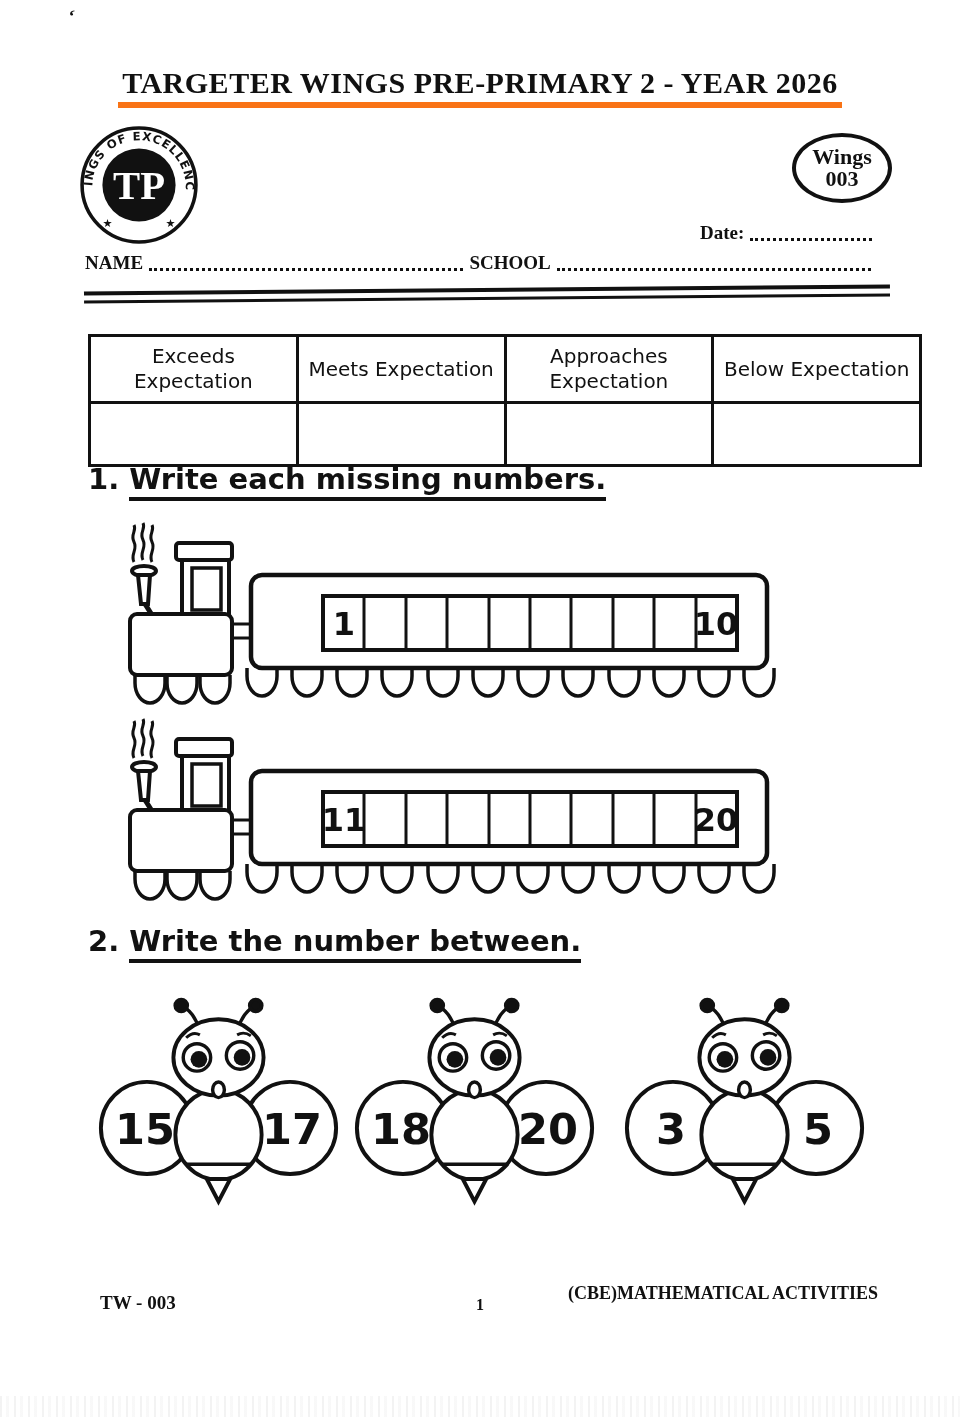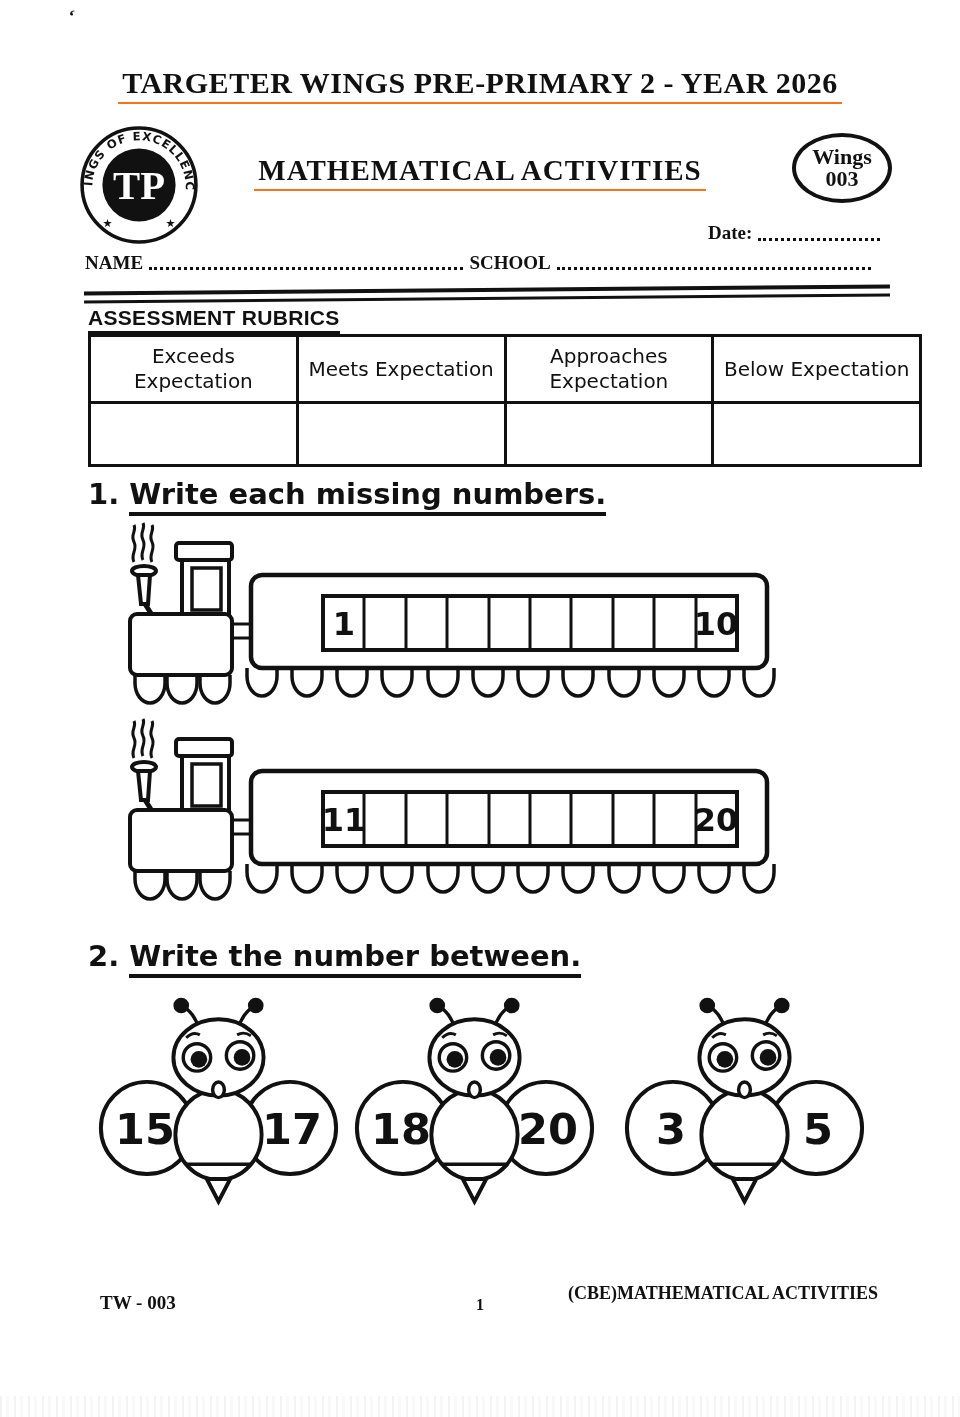--- a/index.html
+++ b/index.html
@@ -1,52 +1,52 @@
 <!DOCTYPE html>
 <html><head>
 <meta charset="utf-8">
 <style>
   html,body{margin:0;padding:0;background:#ffffff;}
   .page{position:relative;width:960px;height:1417px;background:#ffffff;overflow:hidden;
         font-family:"Liberation Serif",serif;color:#111;}
   
   .title{position:absolute;left:0;width:960px;text-align:center;font-weight:bold;}
-  .title .u{display:inline-block;border-bottom:2px solid #f97316;padding:0 4px 2px 4px;}
+  .title .u{display:inline-block;border-bottom:6px solid #f97316;padding:0 4px 2px 4px;}
   .t1{top:66px;font-size:30px;letter-spacing:.5px;}
   .t2{top:112px;font-size:27px;}
   .t3{top:154px;font-size:29px;letter-spacing:1px;}
   .logo{position:absolute;left:78px;top:124px;}
   .badge{position:absolute;left:792px;top:133px;width:92px;height:62px;border:4px solid #111;
          border-radius:50%;display:flex;flex-direction:column;align-items:center;justify-content:center;
          font-weight:bold;line-height:1.0;}
   .badge .b1{font-size:22px;} .badge .b2{font-size:22px;}
   .stray{position:absolute;left:68px;top:6px;font-size:18px;font-weight:bold;transform:rotate(14deg);}
   
   .date-row{position:absolute;left:700px;top:222px;width:178px;display:flex;align-items:flex-end;
-            font-weight:bold;font-size:19px;margin-left:8px;}
-  .name-row{position:absolute;left:85px;top:252px;width:792px;display:flex;align-items:center;
+            font-weight:bold;font-size:19px;}
+  .name-row{position:absolute;left:85px;top:252px;width:792px;display:flex;align-items:flex-end;
             font-weight:bold;font-size:19px;}
   .dots{flex:1;border-bottom:3px dotted #111;margin:0 6px 3px 6px;height:14px;}
   .rule{position:absolute;left:84px;top:288px;width:806px;transform:rotate(-0.5deg);}
   .rule .r1{height:4px;background:#111;}
   .rule .r2{height:3px;background:#111;margin-top:5px;}
   
   .rubrics-title{position:absolute;left:88px;top:306px;font-family:"Liberation Sans",sans-serif;
                  font-weight:bold;font-size:21px;letter-spacing:.3px;
                  border-bottom:3px solid #111;padding-bottom:1px;}
   .rubrics{position:absolute;left:88px;top:334px;width:834px;border-collapse:collapse;
            font-family:"DejaVu Sans",sans-serif;font-size:20px;}
   .rubrics td{border:3px solid #111;text-align:center;vertical-align:middle;padding:4px 6px;}
   .rubrics .hrow td{height:56px;line-height:1.25;}
   .rubrics .erow td{height:52px;}
   
   .sec{position:absolute;left:88px;font-family:"DejaVu Sans",sans-serif;font-weight:bold;
        font-size:29px;display:flex;align-items:baseline;}
   .sec .num{margin-right:10px;}
-  .sec .u{border-bottom:4px solid #111;padding-bottom:1px;margin-top:15px;}
+  .sec .u{border-bottom:4px solid #111;padding-bottom:1px;}
   .s1{top:462px;} .s2{top:924px;}
   
   .train1{position:absolute;left:118px;top:518px;}
   .train2{position:absolute;left:118px;top:714px;}
   .bee{position:absolute;top:996px;}
   .bee1{left:96px;} .bee2{left:352px;} .bee3{left:622px;}
   svg text.boxnum{font-family:"DejaVu Sans",sans-serif;font-weight:bold;font-size:32px;fill:#111;}
   svg text.beenum{font-family:"DejaVu Sans",sans-serif;font-weight:bold;font-size:44px;fill:#111;}
   
   .foot-left{position:absolute;left:100px;top:1292px;font-weight:bold;font-size:19px;}
@@ -57,23 +57,20 @@
 </style>
 </head>
 <body>
 
 <div class="page">
 
   <span class="stray">‘</span>
 
   <div class="title t1">
     <span class="u">TARGETER WINGS PRE-PRIMARY 2  - YEAR 2026</span>
-  </div>
-  <div class="title t3">
-    <span class="u">MATHEMATICAL ACTIVITIES</span>
   </div>
 
   <div class="logo">
     <svg width="122" height="122" viewBox="0 0 120 120">
       <circle cx="60" cy="60" r="56" fill="#fff" stroke="#111" stroke-width="3.5"></circle>
       <defs>
         <path id="arcTop" d="M 14,62 A 46,46 0 1 1 106,62" fill="none"></path>
         <path id="arcBot" d="M 20,58 A 43,43 0 0 0 100,58" fill="none"></path>
       </defs>
       <text font-family="DejaVu Sans, sans-serif" font-size="11.5" font-weight="bold" fill="#111" letter-spacing="1">
@@ -103,21 +100,20 @@
     <span class="dots"></span>
     <span>SCHOOL</span>
     <span class="dots"></span>
   </div>
 
   <div class="rule">
     <div class="r1"></div>
     <div class="r2"></div>
   </div>
 
-  <div class="rubrics-title">ASSESSMENT RUBRICS</div>
   <table class="rubrics">
     <tbody>
         <tr class="hrow">
       <td style="width:25%">Exceeds Expectation</td>
       <td style="width:25%">Meets Expectation</td>
       <td style="width:25%">Approaches Expectation</td>
       <td style="width:25%">Below Expectation</td>
     </tr>
     <tr class="erow">
       <td></td>

